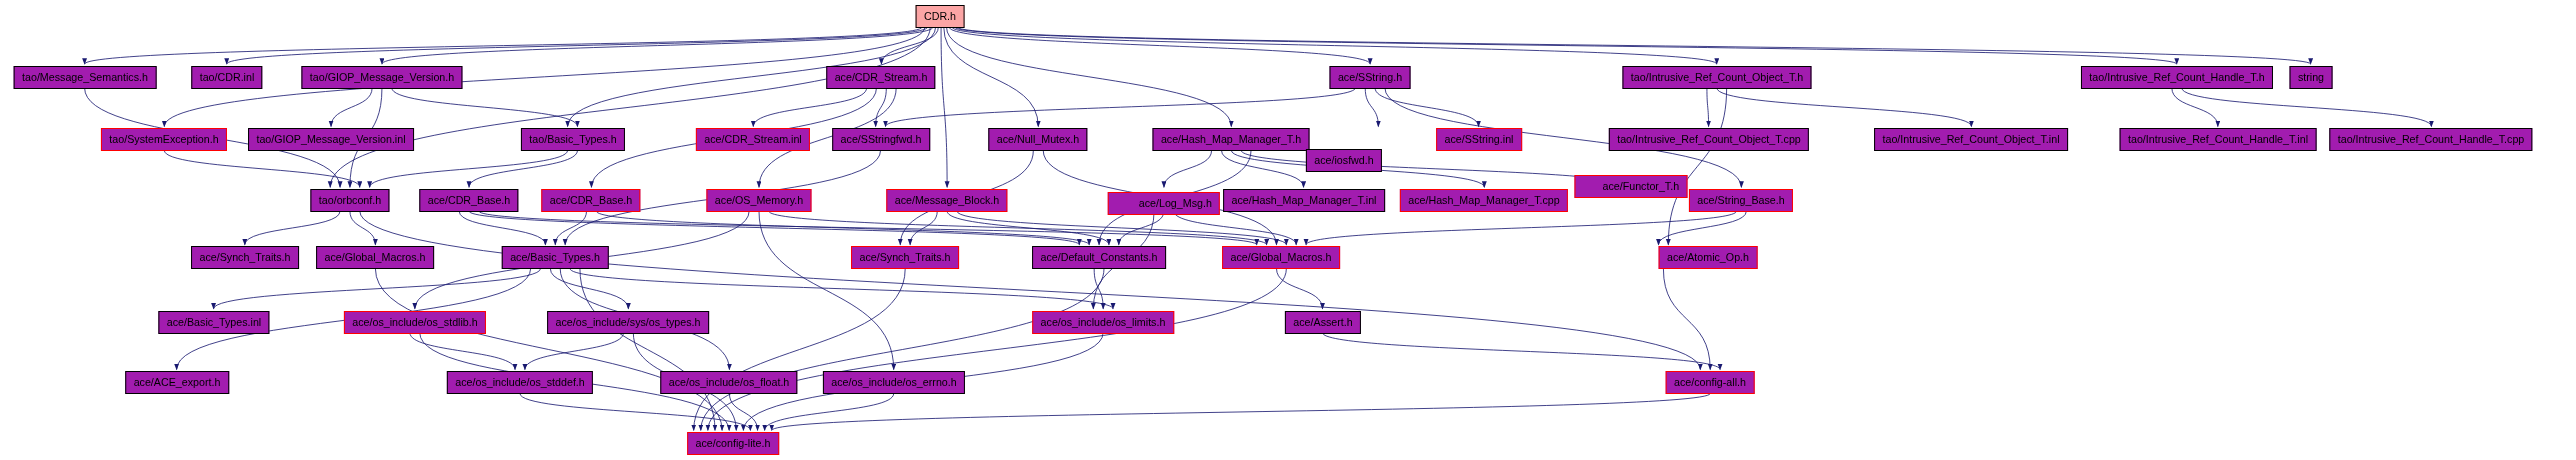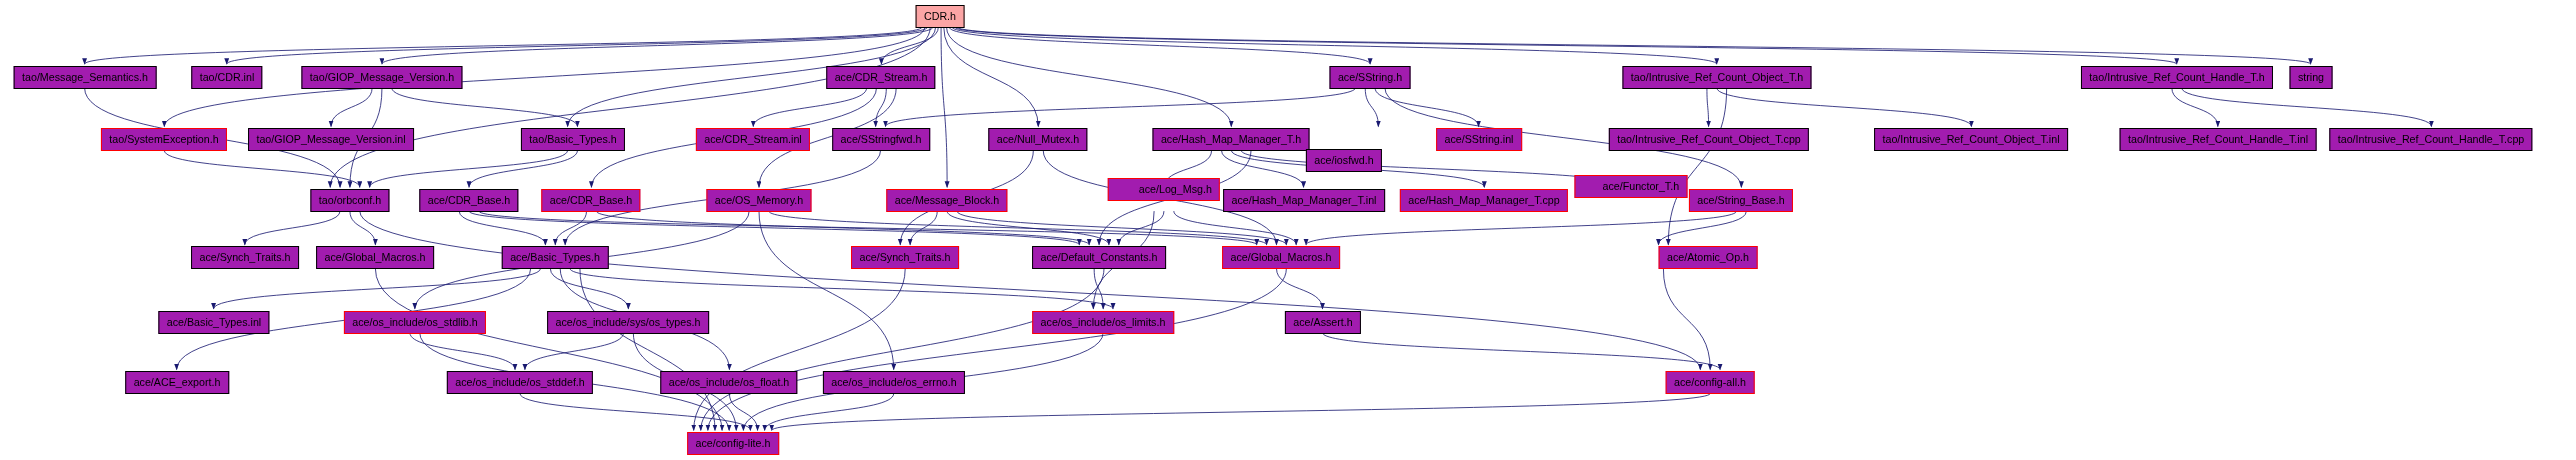--- a/index.html
+++ b/index.html
@@ -147,21 +147,21 @@
     <div class="node truncated" style="left: 1479px; top: 128px;">ace/SString.inl</div>
     <div class="node plain" style="left: 1709px; top: 128px;">tao/Intrusive_Ref_Count_Object_T.cpp</div>
     <div class="node plain" style="left: 1971px; top: 128px;">tao/Intrusive_Ref_Count_Object_T.inl</div>
     <div class="node plain" style="left: 2218px; top: 128px;">tao/Intrusive_Ref_Count_Handle_T.inl</div>
     <div class="node plain" style="left: 2431px; top: 128px;">tao/Intrusive_Ref_Count_Handle_T.cpp</div>
     <div class="node plain" style="left: 350px; top: 189px;">tao/orbconf.h</div>
     <div class="node plain" style="left: 469px; top: 189px;">ace/CDR_Base.h</div>
     <div class="node truncated" style="left: 591px; top: 189px;">ace/CDR_Base.h</div>
     <div class="node truncated" style="left: 759px; top: 189px;">ace/OS_Memory.h</div>
     <div class="node truncated" style="left: 947px; top: 189px;">ace/Message_Block.h</div>
-    <div class="node truncated" style="left: 1164px; top: 178px; padding-left: 30px;">ace/Log_Msg.h</div>
+    <div class="node truncated" style="left: 1164px; top: 192px; padding-left: 30px;">ace/Log_Msg.h</div>
     <div class="node plain" style="left: 1304px; top: 189px;">ace/Hash_Map_Manager_T.inl</div>
     <div class="node truncated" style="left: 1484px; top: 189px;">ace/Hash_Map_Manager_T.cpp</div>
     <div class="node truncated" style="left: 1631px; top: 175px; padding-left: 27px;">ace/Functor_T.h</div>
     <div class="node truncated" style="left: 1741px; top: 189px;">ace/String_Base.h</div>
     <div class="node plain" style="left: 245px; top: 246px;">ace/Synch_Traits.h</div>
     <div class="node plain" style="left: 375px; top: 246px;">ace/Global_Macros.h</div>
     <div class="node plain" style="left: 555px; top: 246px;">ace/Basic_Types.h</div>
     <div class="node truncated" style="left: 905px; top: 246px;">ace/Synch_Traits.h</div>
     <div class="node plain" style="left: 1099px; top: 246px;">ace/Default_Constants.h</div>
     <div class="node truncated" style="left: 1281px; top: 246px;">ace/Global_Macros.h</div>

